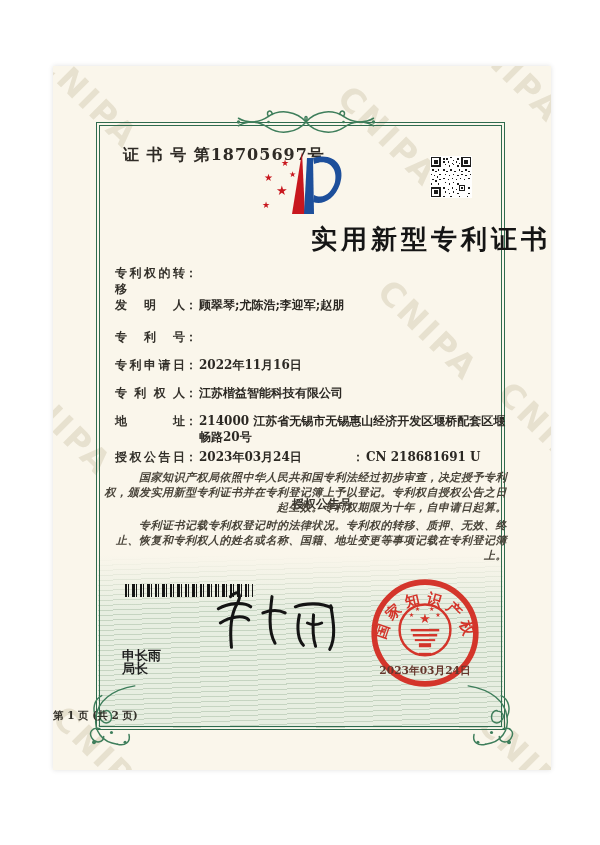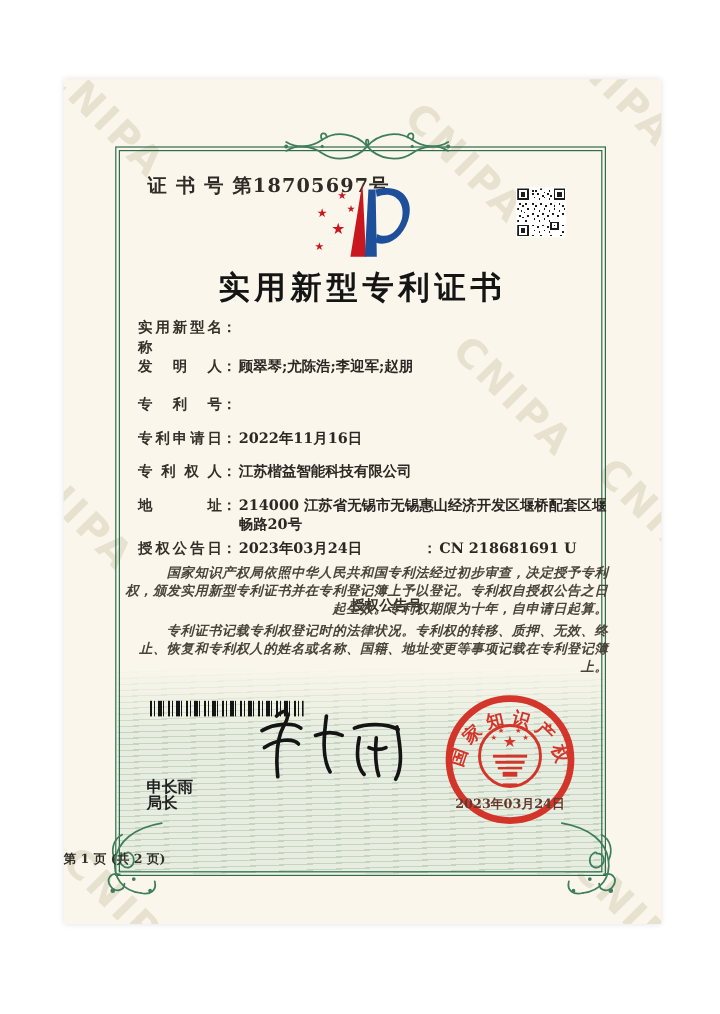--- a/index.html
+++ b/index.html
@@ -41,21 +41,21 @@
   .oc-left{left:31px;top:616px;}
   .oc-right{left:412px;top:616px;transform:scaleX(-1);}
   
   .cert-no{
     position:absolute;left:70px;top:79px;font-size:16px;color:#2f2b26;
     letter-spacing:1px;font-weight:600;
   }
   .logo{position:absolute;left:203px;top:84px;width:90px;height:68px;}
   .qr{position:absolute;left:377px;top:90px;width:40px;height:40px;background:#fff;padding:1px;}
   .title{
-    position:absolute;left:0;top:156px;width:100%;text-align:center;
+    position:absolute;left:0;top:156px;width:100%;text-align:right;
     font-size:26px;font-weight:bold;color:#151515;letter-spacing:4px;
   }
   
   .row{position:absolute;left:62px;right:28px;font-size:12px;color:#33302a;line-height:1.32;font-weight:600;display:flex;}
   .lbl{display:inline-block;width:70px;flex:none;text-align:justify;text-align-last:justify;}
   .colon{flex:none;margin-right:2px;}
   .val{color:#2b2823;}
   .val-narrow{max-width:312px;}
   .r1{top:200px}.r2{top:232px}.r3{top:264px}.r4{top:292px}.r5{top:320px}.r6{top:348px}.r7{top:384px}
   .pair2{position:absolute;left:177px;top:0;display:flex;}
@@ -248,21 +248,21 @@
       <rect x="9" y="28" width="1" height="1"></rect>
         <rect x="14" y="28" width="1" height="1"></rect>
         <rect x="20" y="28" width="1" height="1"></rect>
         <rect x="26" y="28" width="1" height="1"></rect>
     </g>
   </svg>
 
   <div class="title">实用新型专利证书</div>
 
   <div class="row r1">
-    <span class="lbl">实用新型名称</span>
+    <span class="lbl">专利权的转移</span>
     <span class="colon">：</span>
   </div>
   <div class="row r2">
     <span class="lbl">发明人</span>
     <span class="colon">：</span>
     <span class="val">顾翠琴;尤陈浩;李迎军;赵朋</span>
   </div>
   <div class="row r3">
     <span class="lbl">专利号</span>
     <span class="colon">：</span>

